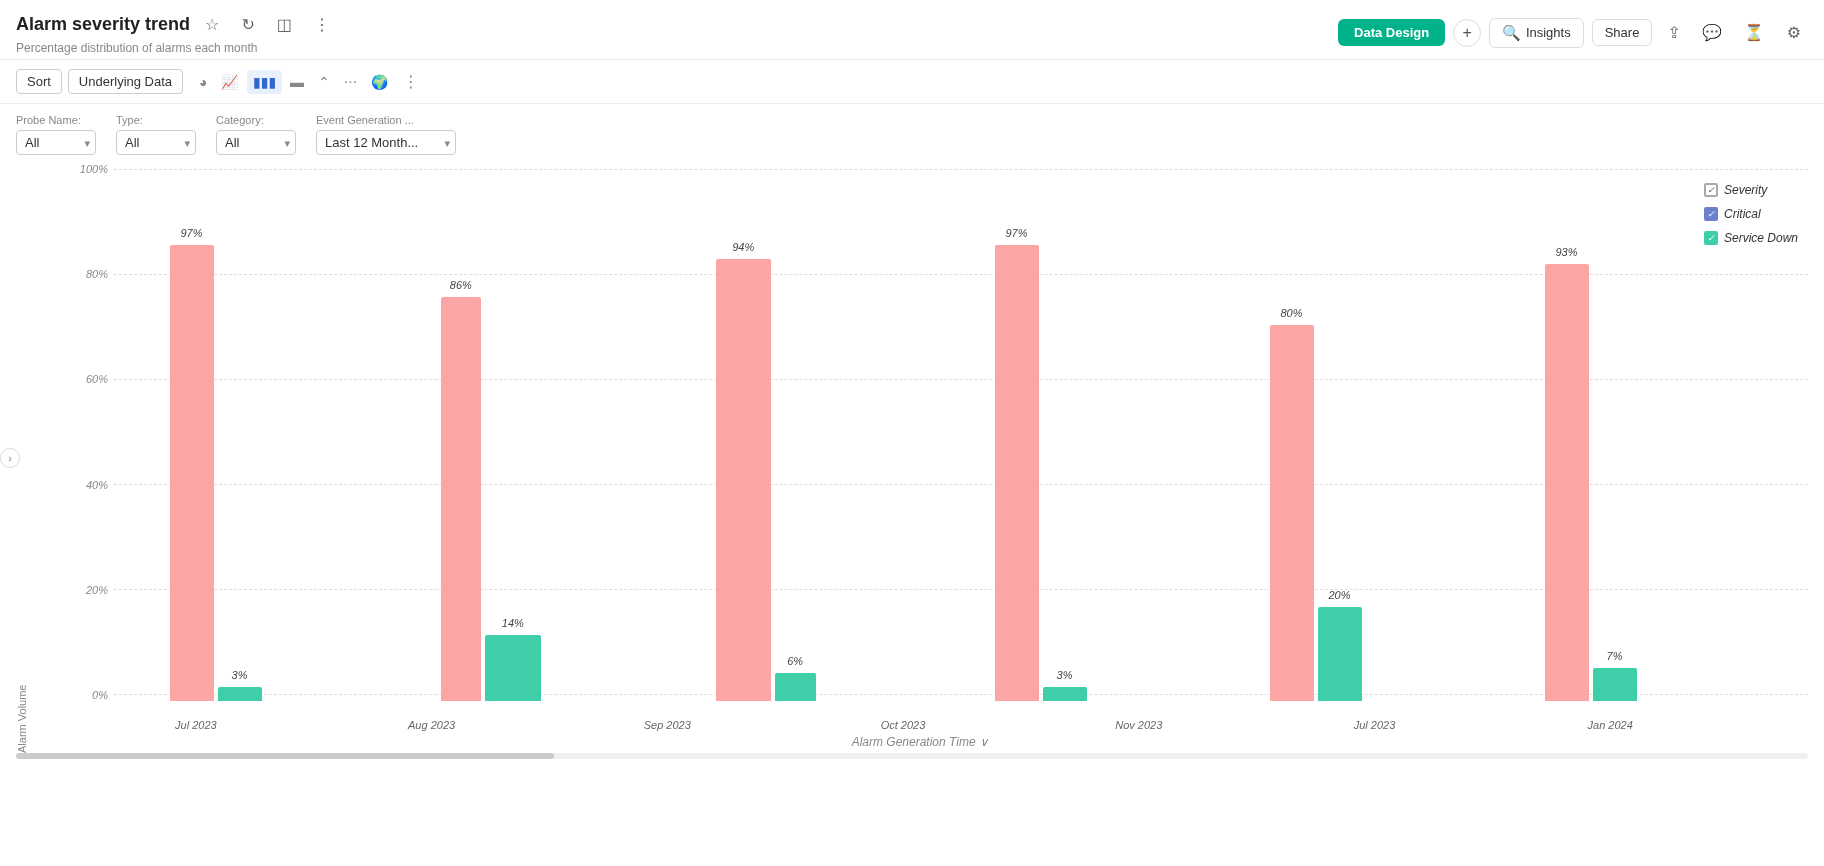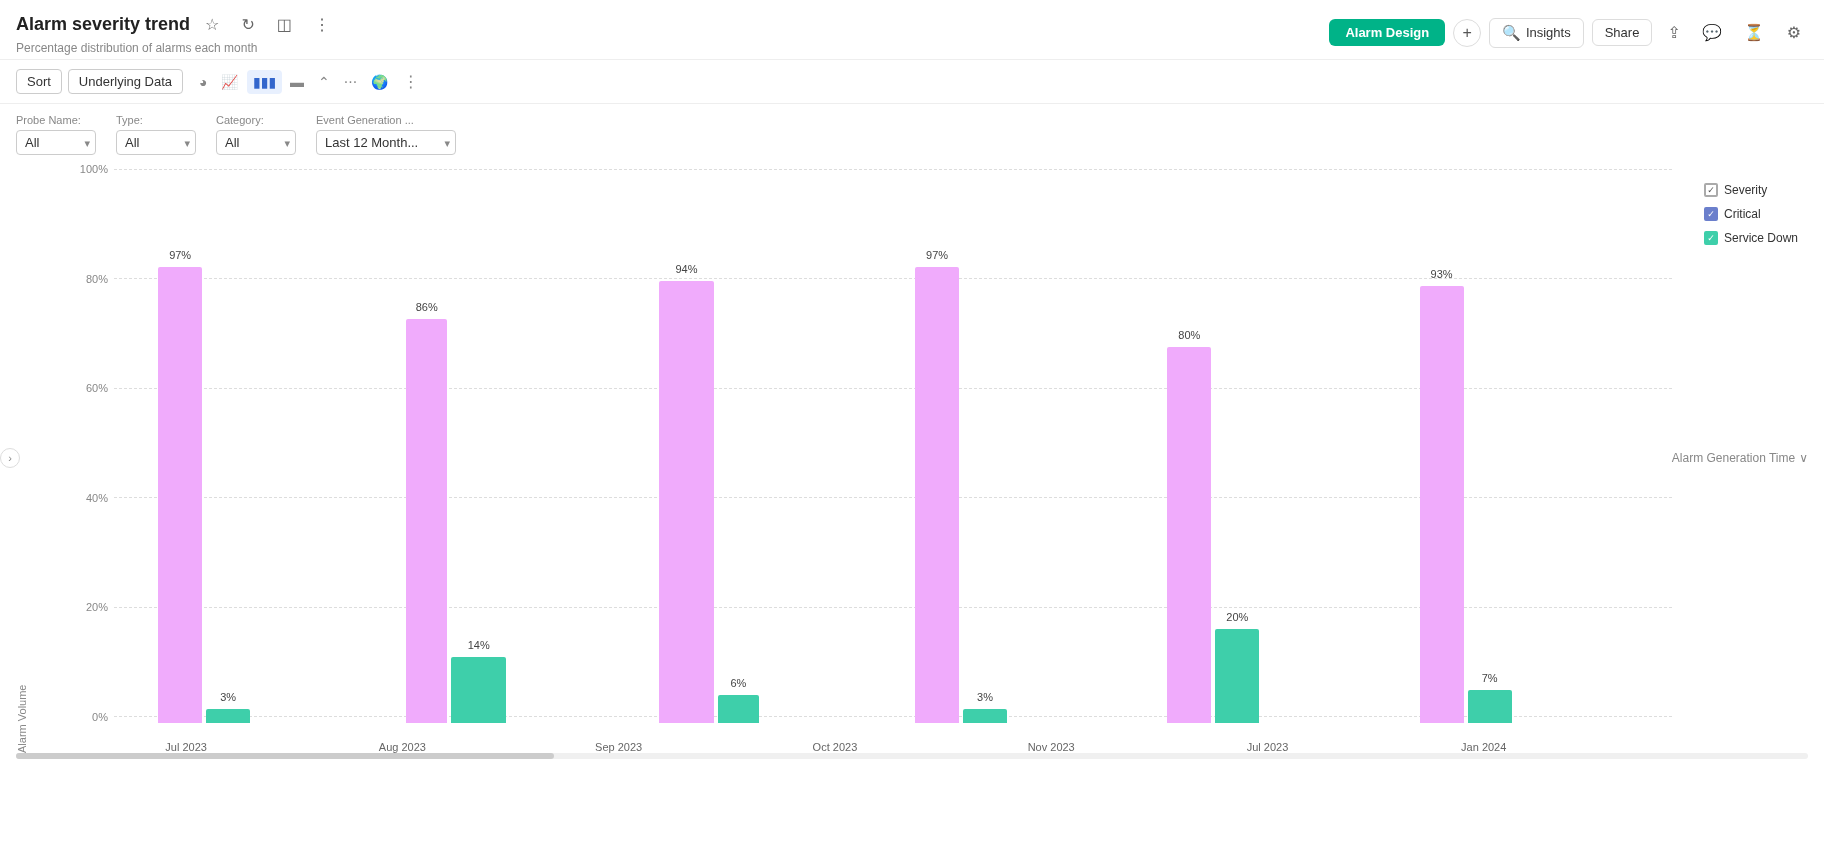--- a/index.html
+++ b/index.html
@@ -30,32 +30,32 @@
 
     .filters { display: flex; align-items: flex-end; gap: 20px; padding: 10px 16px 8px 16px; }
     .filter-group { display: flex; flex-direction: column; gap: 4px; }
     .filter-label { font-size: 11px; color: #888; }
     .filter-select { border: 1px solid #ccc; border-radius: 4px; padding: 4px 24px 4px 8px; font-size: 13px; color: #333; background: #fff; cursor: pointer; appearance: none; -webkit-appearance: none; min-width: 80px; }
     .select-wrapper { position: relative; }
     .select-wrapper::after { content: '▾'; position: absolute; right: 6px; top: 50%; transform: translateY(-50%); pointer-events: none; color: #888; font-size: 11px; }
 
     .chart-container { display: flex; padding: 0 16px; height: 590px; position: relative; }
     .y-axis-label { writing-mode: vertical-rl; transform: rotate(180deg); font-size: 11px; color: #888; text-align: center; margin-right: 4px; display: flex; align-items: center; }
-    .chart-area { flex: 1; display: flex; position: relative; }
+    .chart-area { flex: 1; display: flex; flex-direction: column; position: relative; font-style: italic; }
     .chart-inner { flex: 1; display: flex; position: relative; }
     .grid-lines { position: absolute; left: 40px; right: 0; top: 0; bottom: 30px; display: flex; flex-direction: column; justify-content: space-between; }
     .grid-line { display: flex; align-items: center; width: 100%; }
     .grid-label { font-size: 11px; color: #888; width: 36px; text-align: right; margin-right: 6px; flex-shrink: 0; }
     .grid-line-rule { flex: 1; border-top: 1px dashed #ddd; }
     .bars-wrapper { position: absolute; left: 46px; right: 80px; top: 0; bottom: 30px; display: flex; align-items: flex-end; justify-content: space-around; padding-bottom: 0; }
     .bar-group { display: flex; flex-direction: column; align-items: center; gap: 0; flex: 1; max-width: 100px; }
     .bar-pair { display: flex; align-items: flex-end; gap: 4px; width: 100%; justify-content: center; }
     .bar { border-radius: 2px 2px 0 0; position: relative; }
     .bar-label { position: absolute; top: -18px; left: 50%; transform: translateX(-50%); font-size: 11px; color: #444; white-space: nowrap; }
-    .critical-bar { background: #f0abfc; }
+    .critical-bar { background: #fca5a5; }
     .service-bar { background: #3ecfaa; }
     .x-labels { position: absolute; left: 46px; right: 80px; bottom: 0; display: flex; justify-content: space-around; }
     .x-label { font-size: 11px; color: #666; text-align: center; flex: 1; }
     .x-axis-label { text-align: center; font-size: 12px; color: #888; padding: 4px 0; display: flex; align-items: center; justify-content: center; gap: 4px; }
 
     .legend { position: absolute; right: 10px; top: 20px; display: flex; flex-direction: column; gap: 10px; }
     .legend-item { display: flex; align-items: center; gap: 6px; font-size: 12px; color: #333; }
     .legend-box { width: 14px; height: 14px; border-radius: 2px; border: 2px solid #ccc; display: flex; align-items: center; justify-content: center; }
     .legend-box.severity { background: #fff; border-color: #aaa; }
     .legend-box.critical { background: #6b7fcc; border-color: #6b7fcc; }
@@ -78,21 +78,21 @@
         <span class="title">Alarm severity trend</span>
         <button class="icon-btn" title="Favorite">☆</button>
         <button class="icon-btn" title="Refresh">↻</button>
         <button class="icon-btn" title="Table">◫</button>
         <button class="icon-btn" title="More">⋮</button>
       </div>
       <div class="subtitle">Percentage distribution of alarms each month</div>
     </div>
   </div>
   <div class="header-right">
-    <button class="edit-design-btn">Alarm Design</button>
+    <button class="edit-design-btn">Data Design</button>
     <button class="plus-btn">+</button>
     <button class="insights-btn">
       <span style="font-size:15px;">🔍</span>
       <span>Insights</span>
     </button>
     <button class="share-btn">Share</button>
     <button class="icon-btn">⇪</button>
     <button class="icon-btn">💬</button>
     <button class="icon-btn">⏳</button>
     <button class="icon-btn">⚙</button>

